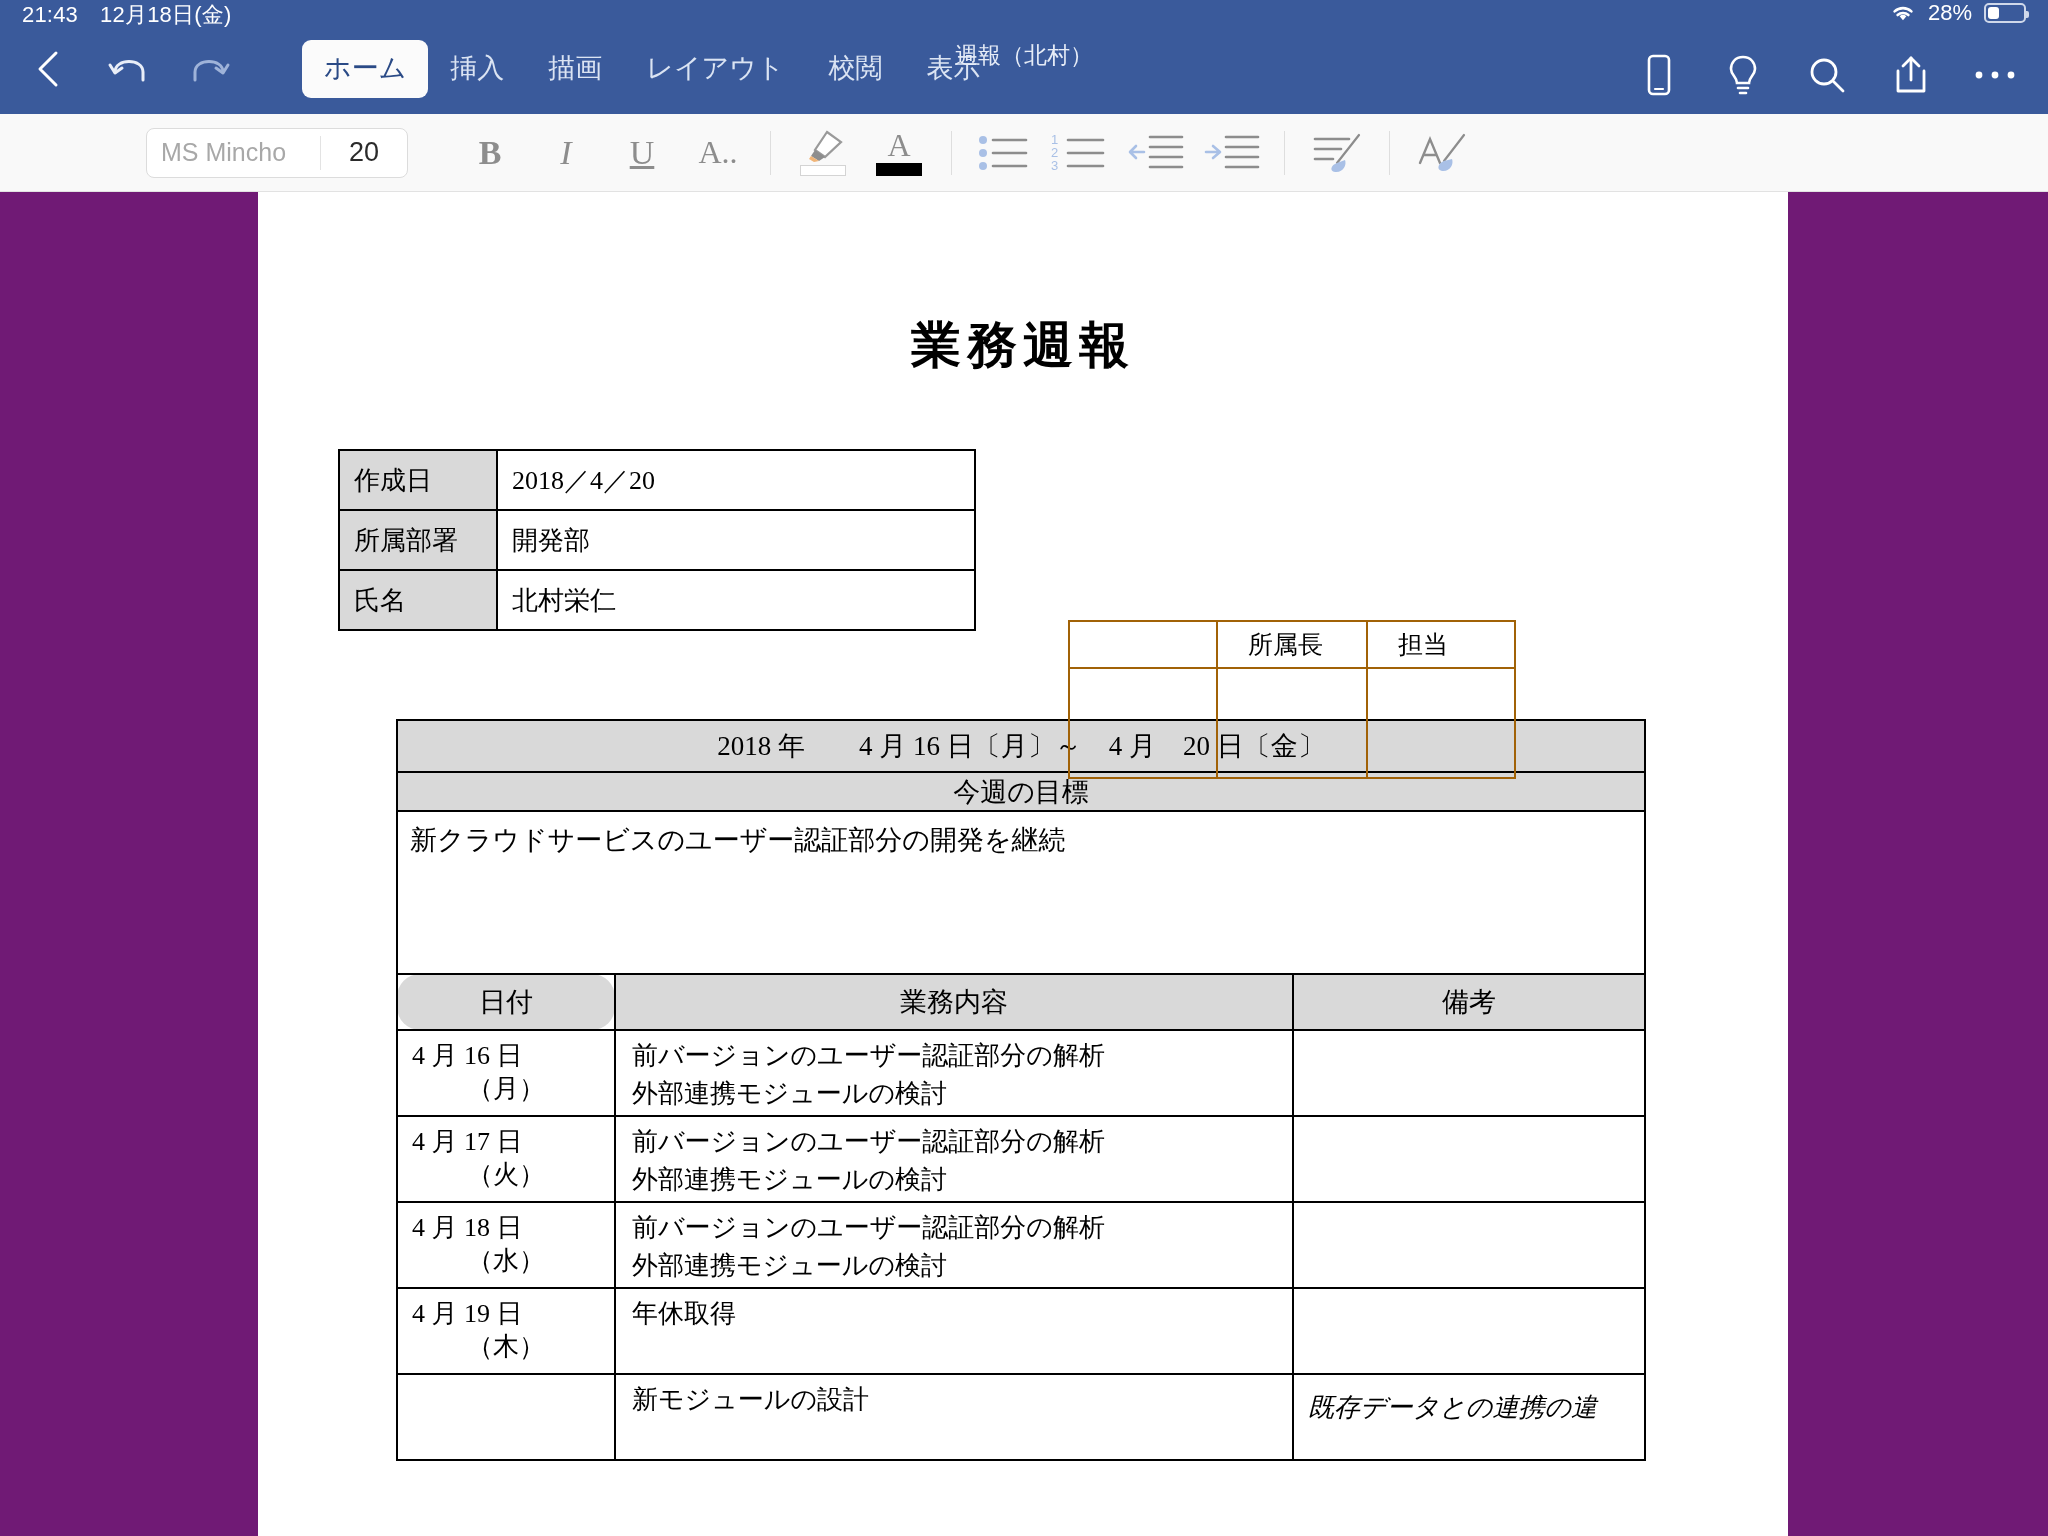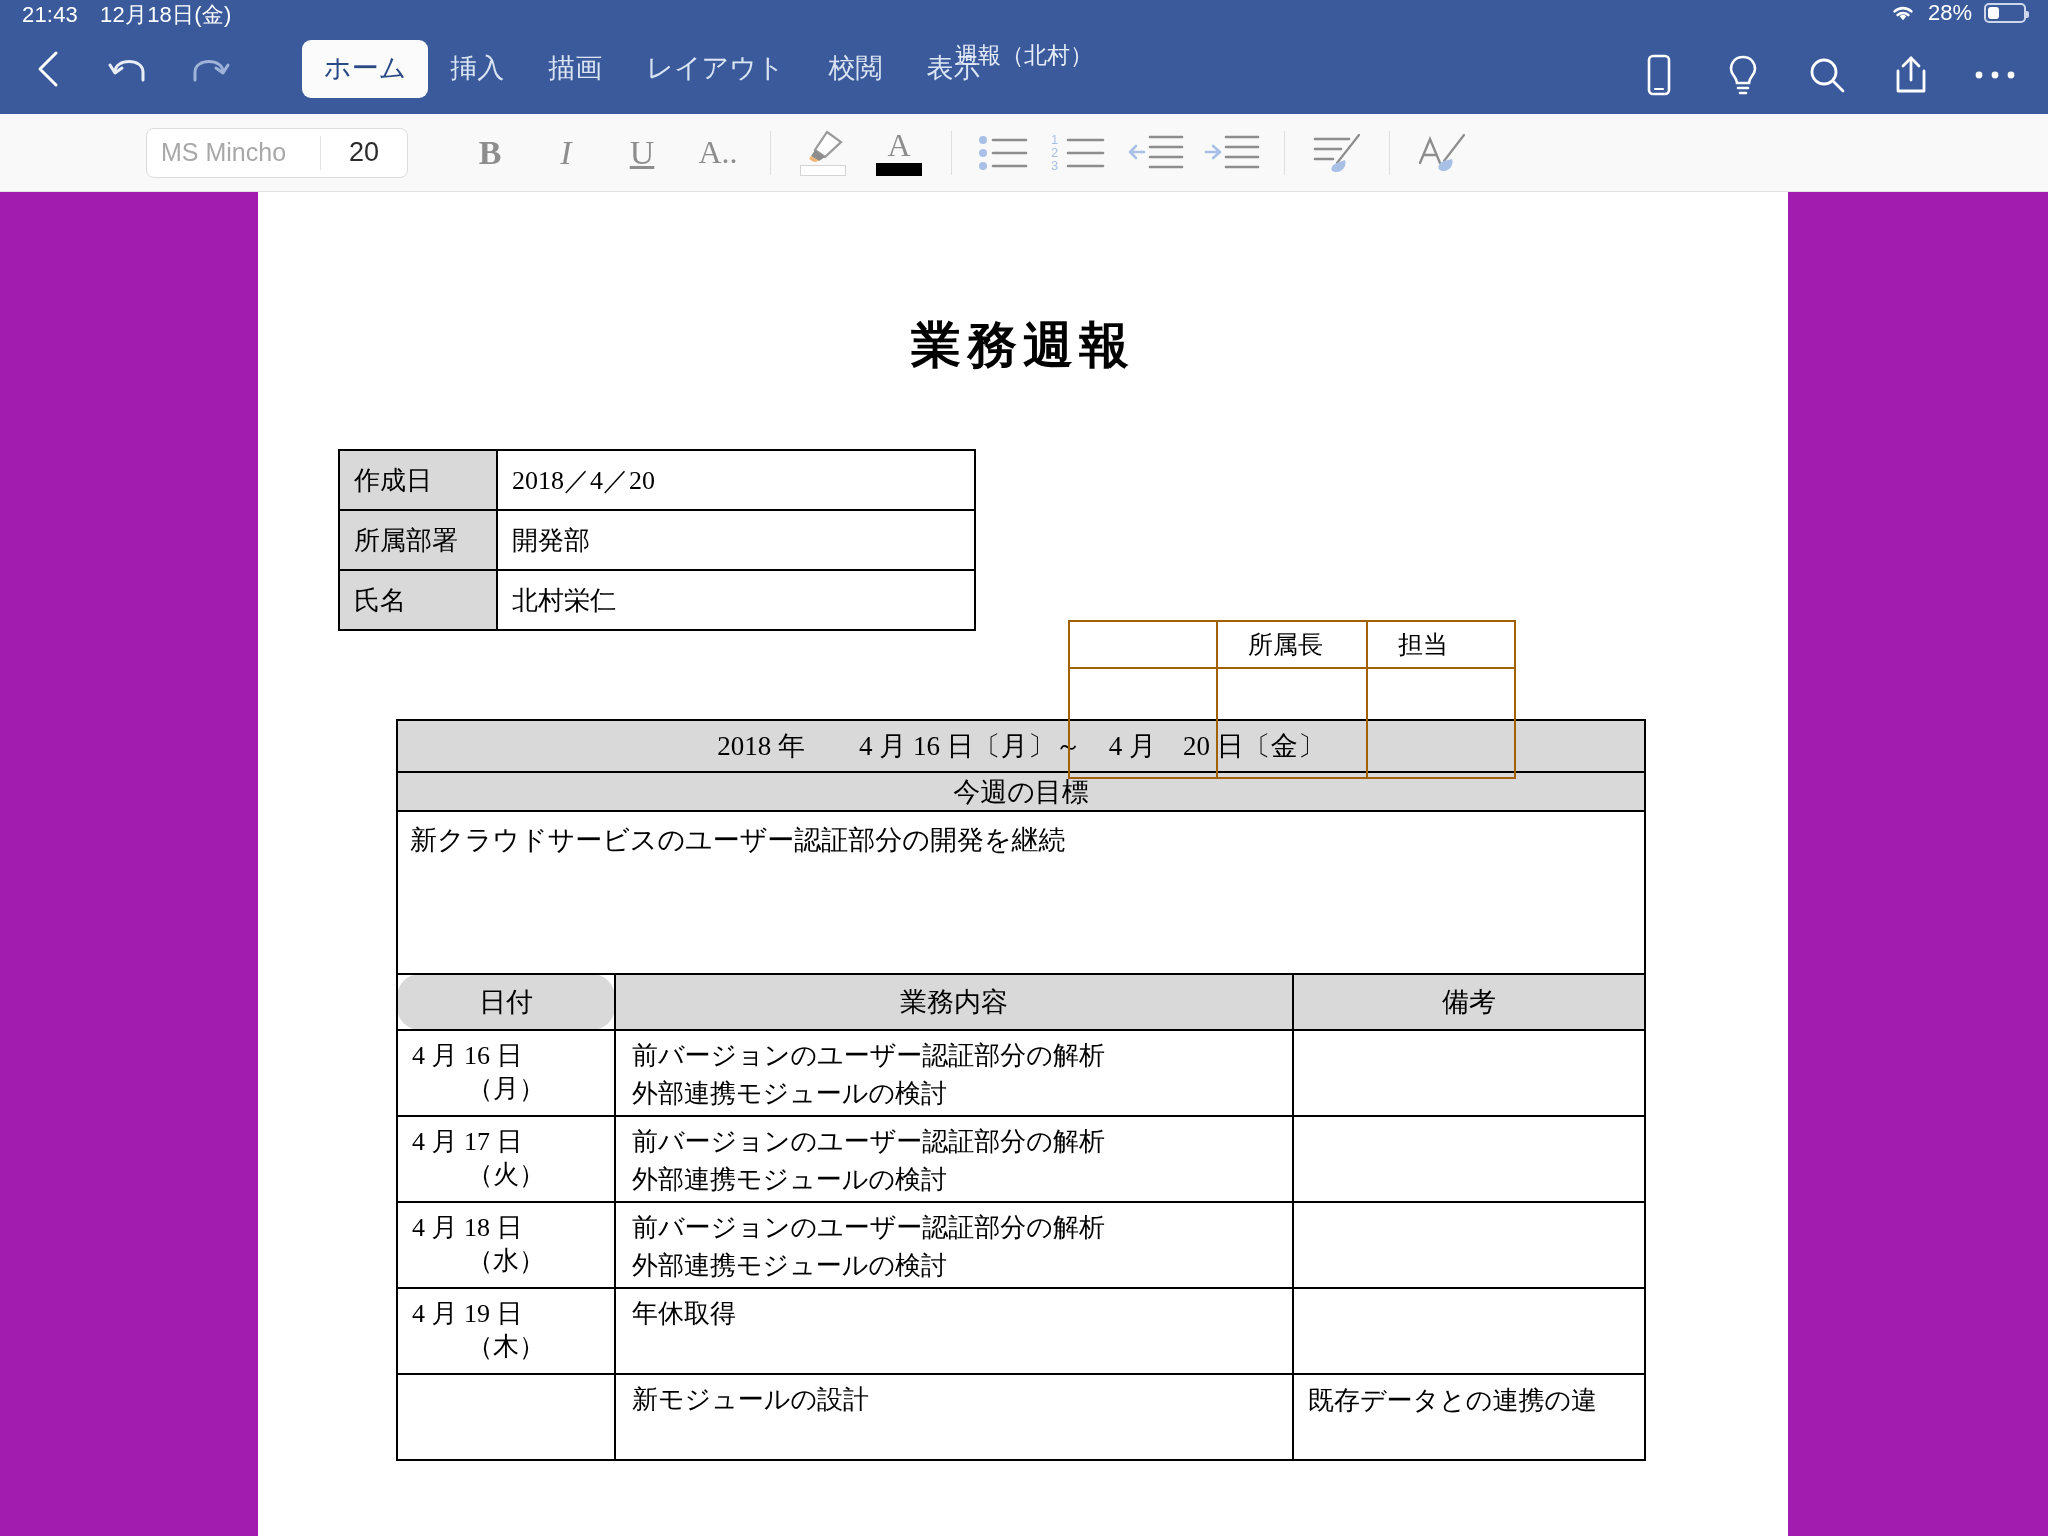--- a/index.html
+++ b/index.html
@@ -77,21 +77,21 @@
 
   .swatch-wrap { display:flex; flex-direction: column; align-items:center; }
   .swatch { width: 46px; height: 11px; margin-top: 2px; border: 1px solid #d4d4d4; }
   .swatch.black { background: #000000; border-color: #000; height: 13px; }
   .swatch.white { background: #ffffff; }
 
   
   .workspace {
     position: relative;
     height: calc(1536px - 34px - 80px - 78px);
-    background: #a21caf;
+    background: #701a75;
     overflow: hidden;
   }
   .page {
     position: absolute; left: 258px; top: 0;
     width: 1530px; min-height: 1400px;
     background: #ffffff;
   }
   .page-inner { padding: 120px 0 0 0; }
 
   .doc-h1 {
@@ -121,21 +121,21 @@
   .main-table td.shaded { background: #d9d9d9; }
   .period-row td { height: 52px; font-size: 27px; }
   .goalhdr-row td { height: 39px; font-size: 27px; }
   .goalbody-row td { height: 163px; padding: 10px 12px 0 12px; font-size: 27px; }
   .colhdr-row td { height: 56px; font-size: 27px; }
   .log-row td { height: 86px; }
   .log-row td.date { width: 218px; padding: 8px 14px 0 14px; line-height: 1.28; }
   .log-row td.date .d1 { display: block; }
   .log-row td.date .d2 { display: block; text-align: center; }
   .log-row td.task { width: 678px; padding: 6px 16px 0 16px; line-height: 1.45; }
-  .log-row td.note { width: 352px; padding: 7px 14px 0 14px; line-height: 1.45; }
+  .log-row td.note { width: 352px; padding: 14px 14px 0 14px; line-height: 1.45; font-style: italic; }
   .col-date { width: 218px; border-radius: 23px; }
   .col-task { width: 678px; }
   .col-note { width: 352px; }
 
   .icon-svg { display: block; }
 </style>
 </head>
 <body>
 
 <div class="statusbar">

